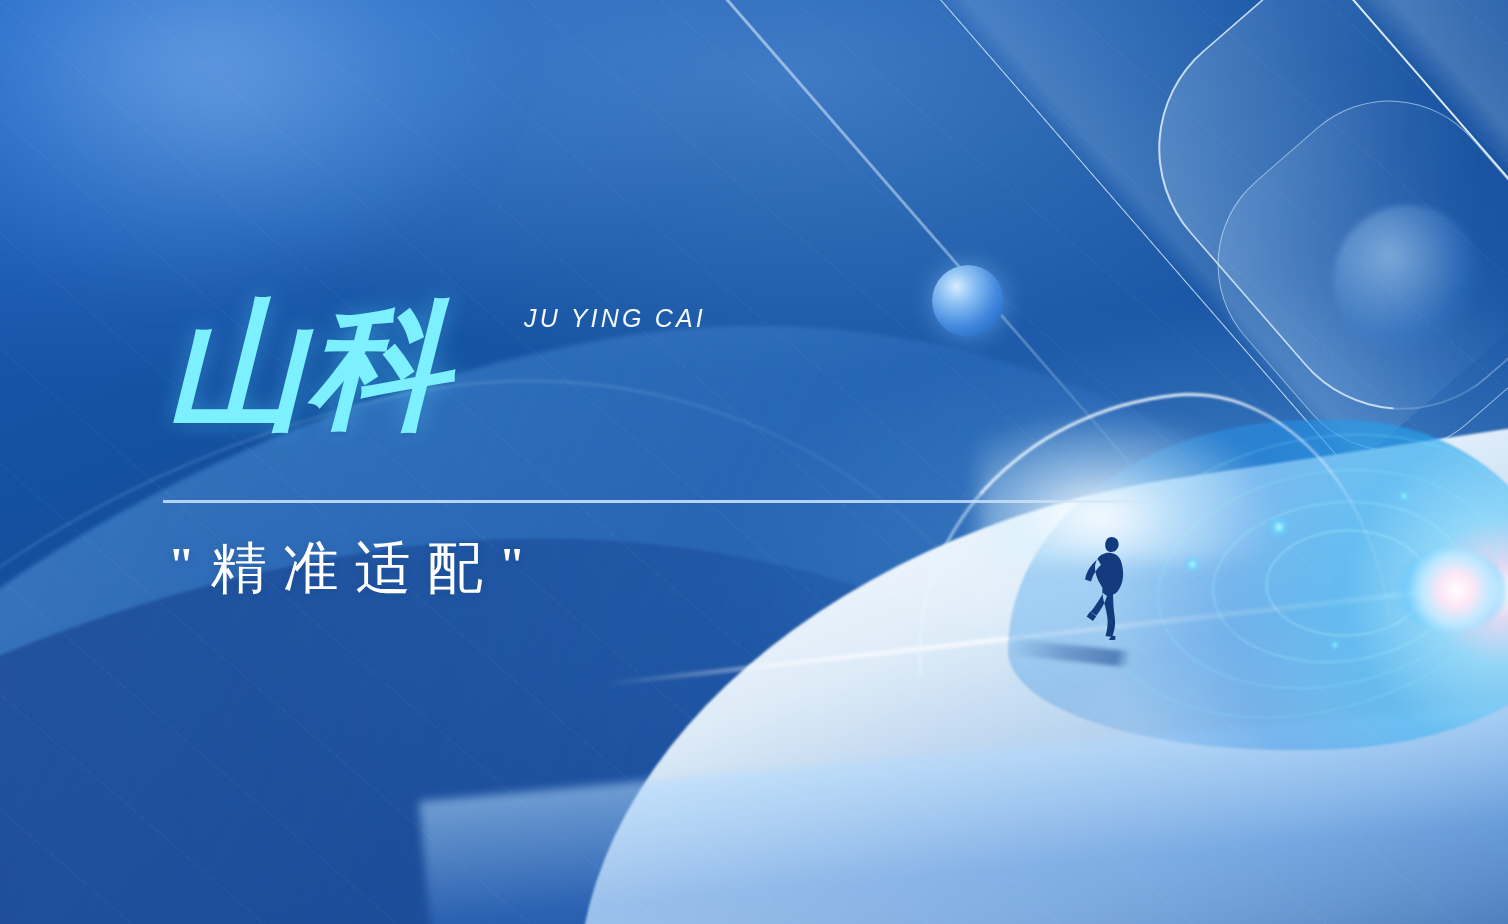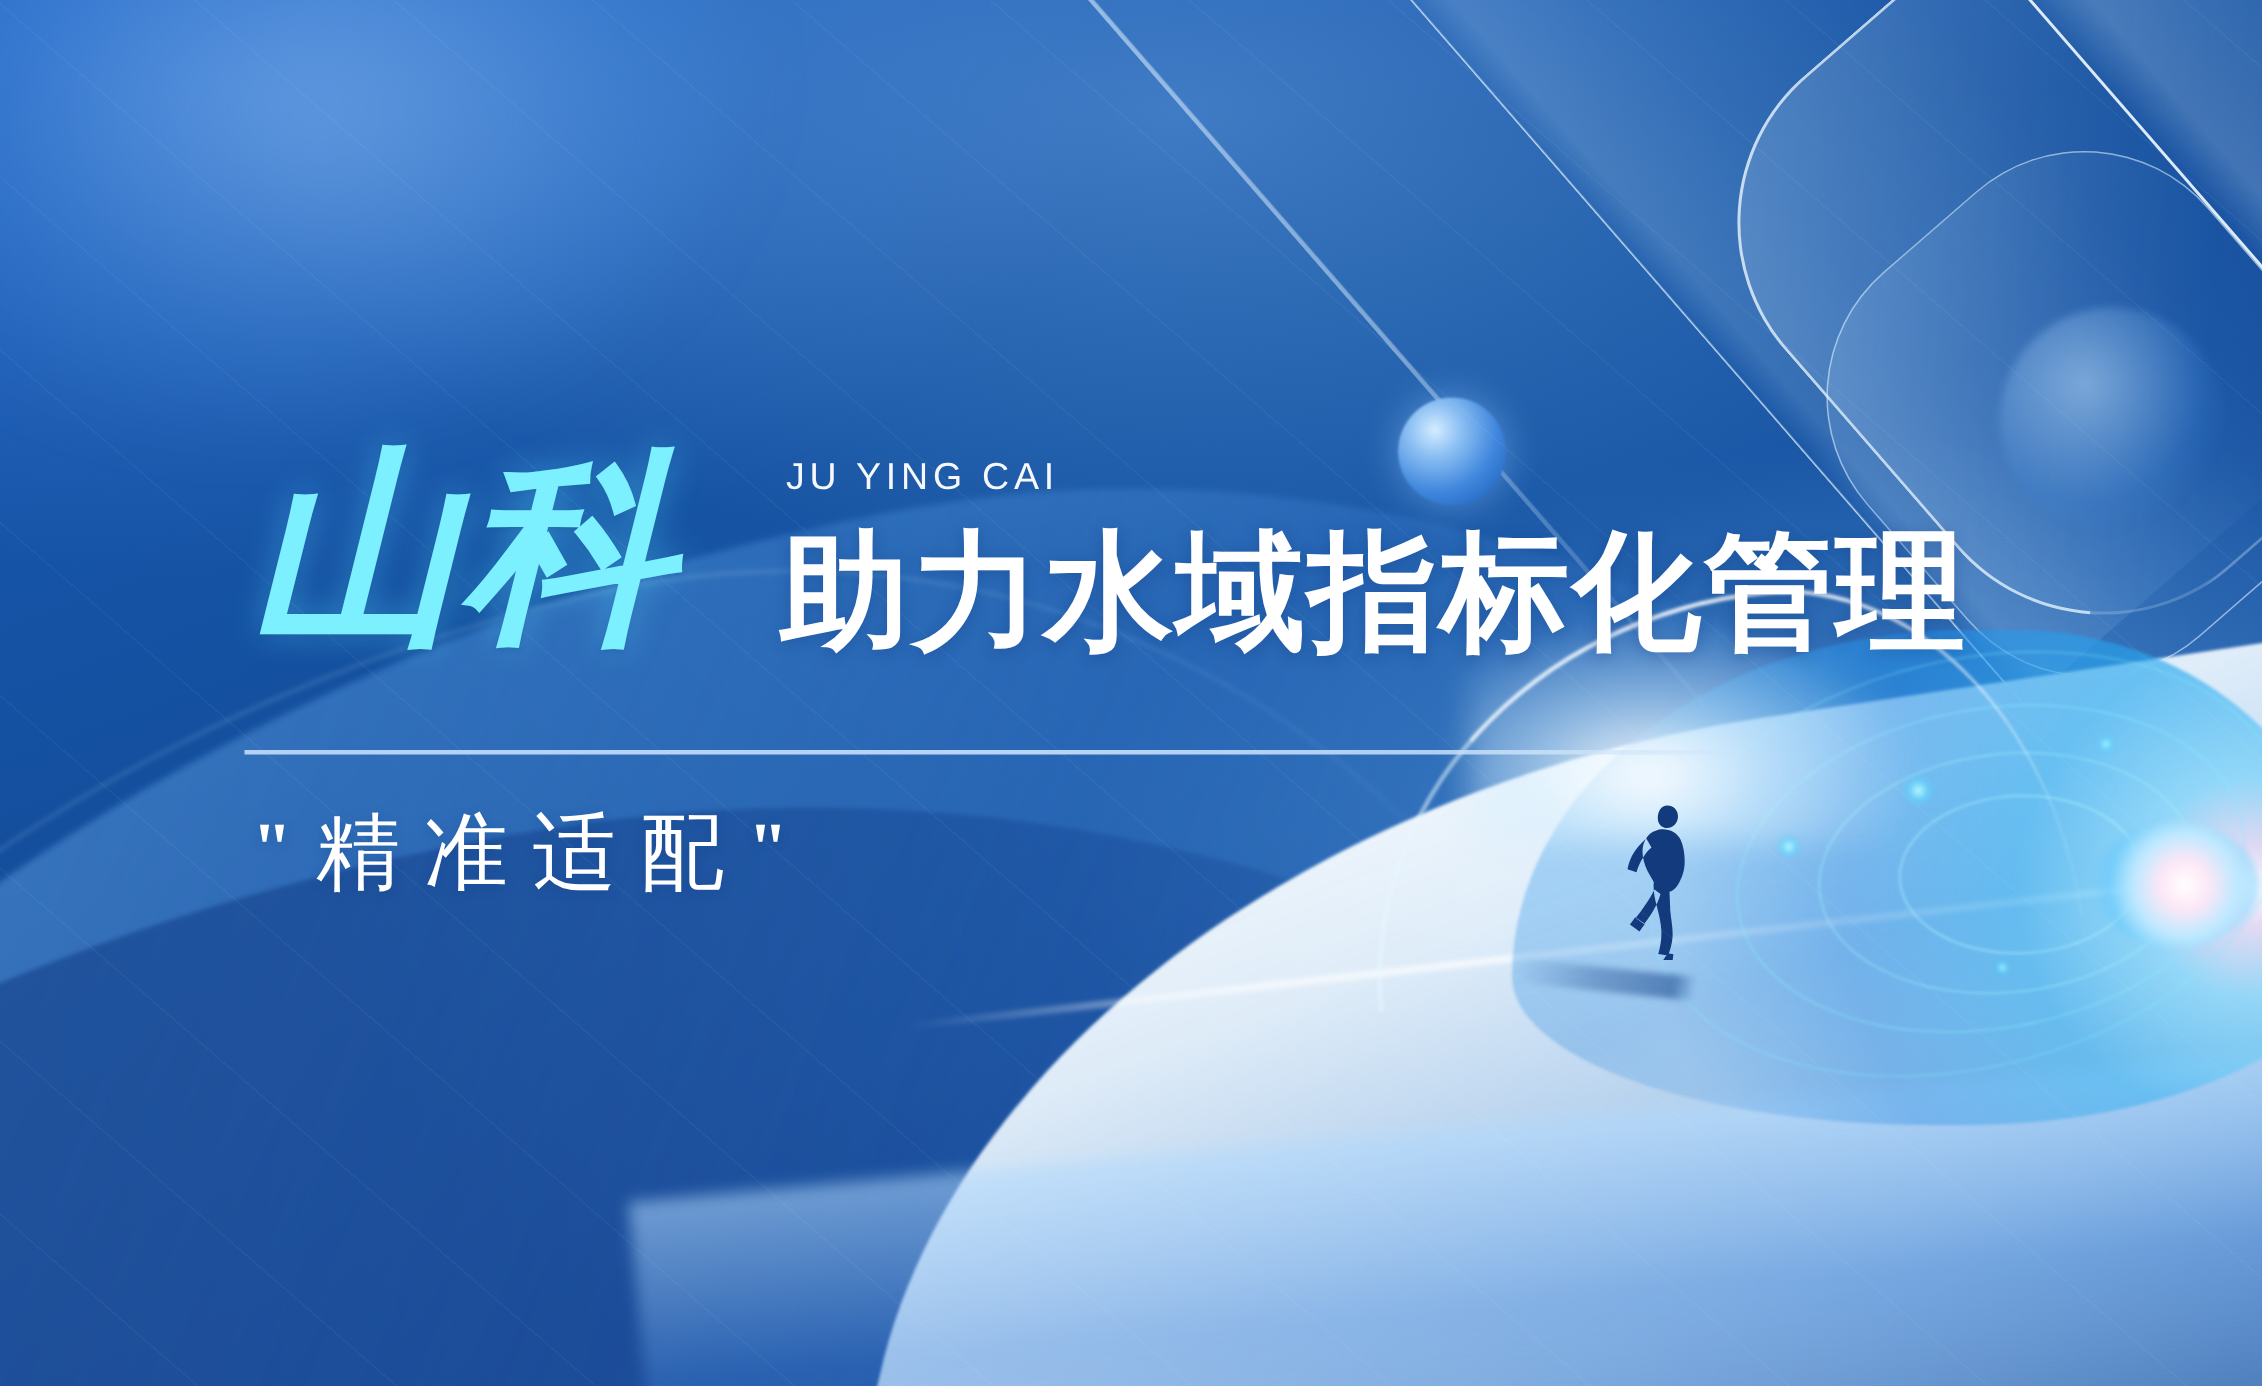--- a/index.html
+++ b/index.html
@@ -238,20 +238,21 @@
   .pinyin {
     position: absolute;
     left: 524px; top: 306px;
     font-size: 25px;
     line-height: 1;
     font-weight: 400;
     letter-spacing: 3.2px;
     color: #ffffff;
     opacity: 0.96;
     white-space: nowrap;
+    font-style: italic;
   }
 
   .headline {
     position: absolute;
     left: 520px; top: 352px;
     font-size: 86px;
     line-height: 1;
     font-weight: 700;
     letter-spacing: 2px;
     color: #ffffff;
@@ -339,21 +340,20 @@
   </svg>
 
   <div class="layer streaks"></div>
 
   <div class="content">
 
     <div class="brand">山科</div>
 
     <div class="pinyin">JU YING CAI</div>
 
-    <div class="headline">助力水域指标化管理</div>
 
     <div class="divider"></div>
 
     <div class="quote">
       <span class="qm">"</span><span>精准适配</span><span class="qm">"</span>
     </div>
 
   </div>
 </div>
 

